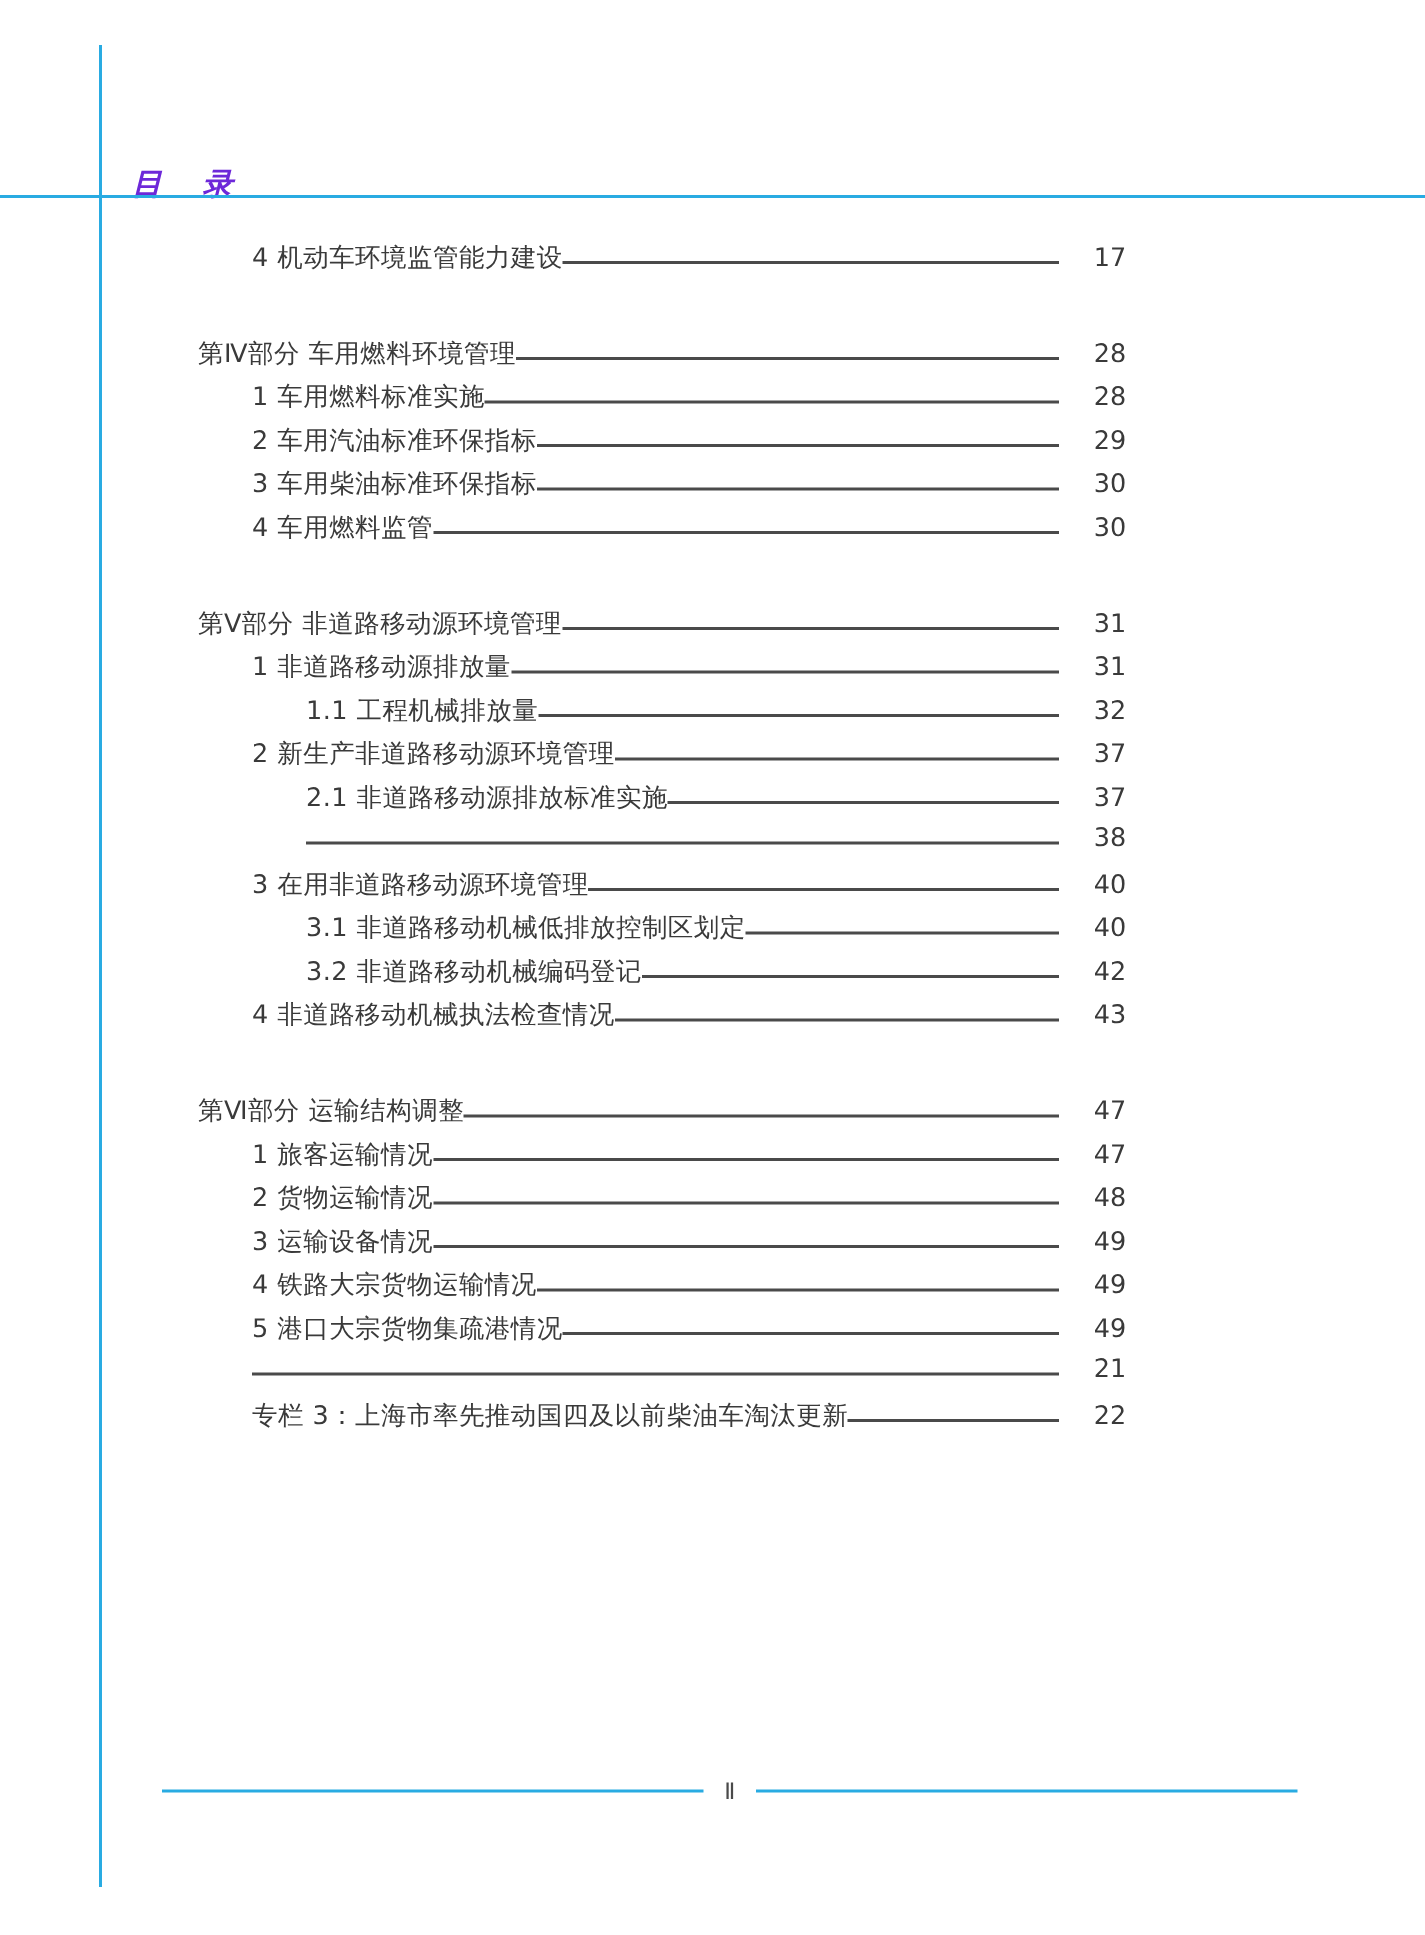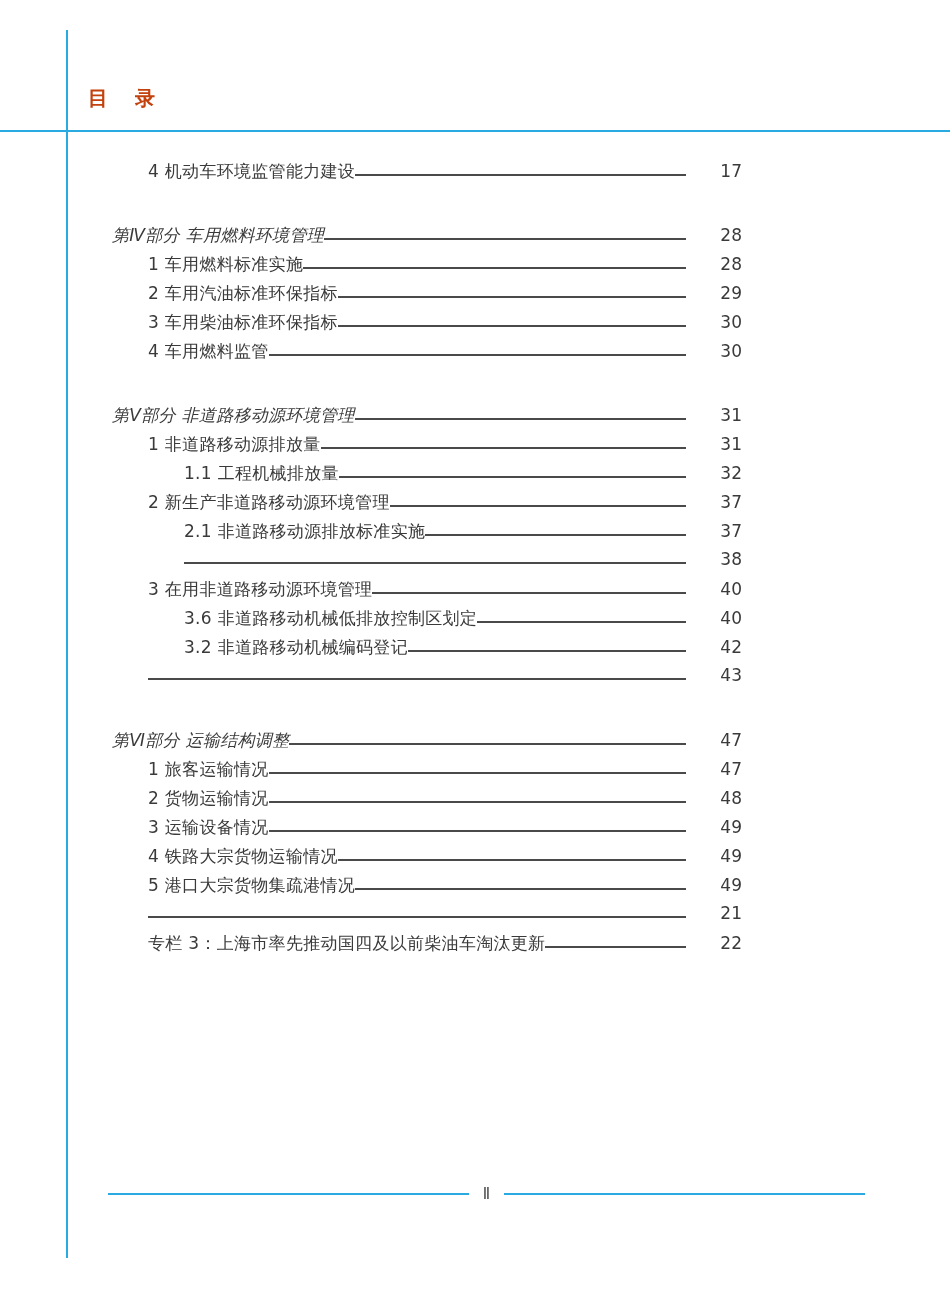--- a/index.html
+++ b/index.html
@@ -34,37 +34,39 @@
     top: 130px;
     width: 950px;
     height: 2px;
     background: #29ABE2;
   }
 
   
   .doc-header {
     position: absolute;
     left: 88px;
-    top: 84px;
+    top: 108px;
     width: 400px;
     height: 28px;
-    color: #c2410c;
+    color: #6d28d9;
     font-size: 20px;
     font-weight: bold;
     letter-spacing: 10px;
     line-height: 28px;
     white-space: nowrap;
+    font-style: italic;
   }
 
   
   .toc {
     position: absolute;
     left: 0;
     top: 160px;
     width: 802px;
+    padding-left: 20px;
   }
   .toc-row {
     display: flex;
     align-items: baseline;
     height: 29px;
     font-size: 17px;
     color: #3a3a3a;
     white-space: nowrap;
   }
   .toc-row.gap-large  { margin-top: 35px; }
@@ -76,33 +78,33 @@
   .toc-leader {
     flex: 1 1 auto;
     position: relative;
     height: 1px;
     margin: 0 0 5px 0;
     border-top: 2px solid #4a4a4a;
     min-width: 10px;
   }
   .toc-page {
     flex: 0 0 44px;
-    text-align: right;
+    text-align: center;
     font-size: 17px;
     color: #3a3a3a;
     padding-left: 12px;
   }
 
   
   .lvl-0 { padding-left: 112px; }
   .lvl-1 { padding-left: 148px; }
   .lvl-2 { padding-left: 184px; }
   .toc-row { padding-right: 60px; box-sizing: border-box; }
 
-  .part-title .toc-label { letter-spacing: 0.3px; font-style: italic; }
+  .part-title .toc-label { letter-spacing: 0.3px; }
 
   
   .footer {
     position: absolute;
     left: 0;
     top: 1182px;
     width: 950px;
     height: 24px;
     display: flex;
     align-items: center;
@@ -192,30 +194,31 @@
       <div class="toc-row lvl-2">
         <span class="toc-leader"></span>
         <span class="toc-page">38</span>
       </div>
       <div class="toc-row lvl-1">
         <span class="toc-label">3 在用非道路移动源环境管理</span>
         <span class="toc-leader"></span>
         <span class="toc-page">40</span>
       </div>
       <div class="toc-row lvl-2">
-        <span class="toc-label">3.6 非道路移动机械低排放控制区划定</span>
+        <span class="toc-label">3.1 非道路移动机械低排放控制区划定</span>
         <span class="toc-leader"></span>
         <span class="toc-page">40</span>
       </div>
       <div class="toc-row lvl-2">
         <span class="toc-label">3.2 非道路移动机械编码登记</span>
         <span class="toc-leader"></span>
         <span class="toc-page">42</span>
       </div>
       <div class="toc-row lvl-1">
+        <span class="toc-label">4 非道路移动机械执法检查情况</span>
         <span class="toc-leader"></span>
         <span class="toc-page">43</span>
       </div>
       <div class="toc-row lvl-0 gap-large part-title">
         <span class="toc-label">第Ⅵ部分   运输结构调整</span>
         <span class="toc-leader"></span>
         <span class="toc-page">47</span>
       </div>
       <div class="toc-row lvl-1">
         <span class="toc-label">1 旅客运输情况</span>

